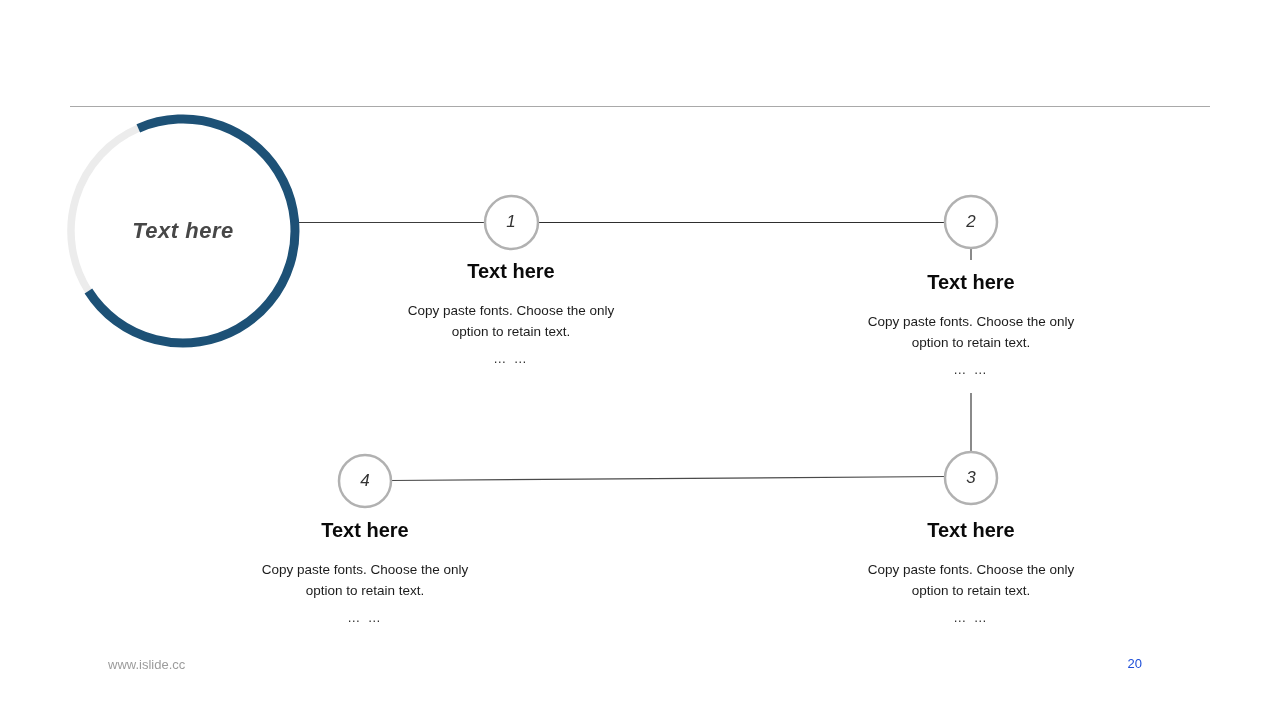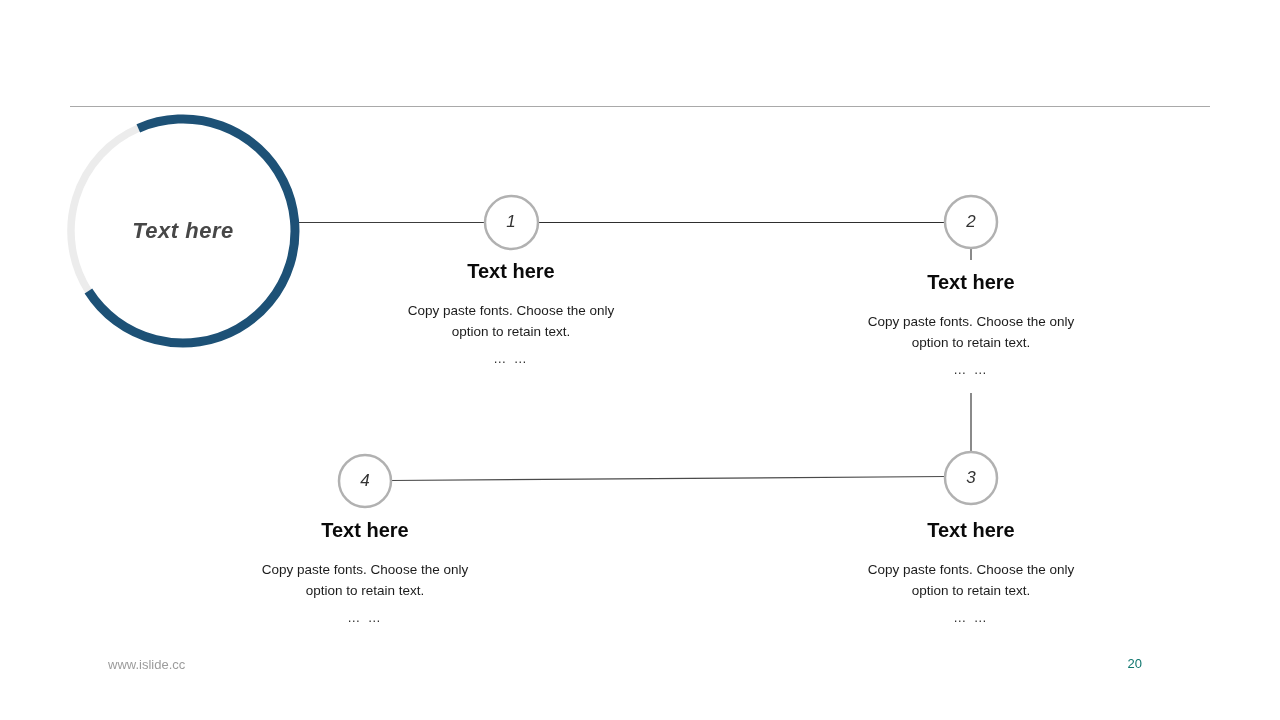--- a/index.html
+++ b/index.html
@@ -74,21 +74,21 @@
     top: 657px;
     font-size: 13px;
     color: #9c9c9c;
     margin-left: 28px;
   }
   .page-number {
     position: absolute;
     right: 82px;
     top: 656px;
     font-size: 13px;
-    color: #0f766e;
+    color: #1d4ed8;
   }
 </style>
 </head>
 <body>
 
 <div class="slide">
 
   <div class="top-rule"></div>
 
   <svg class="diagram-svg" viewBox="0 0 1280 720">

